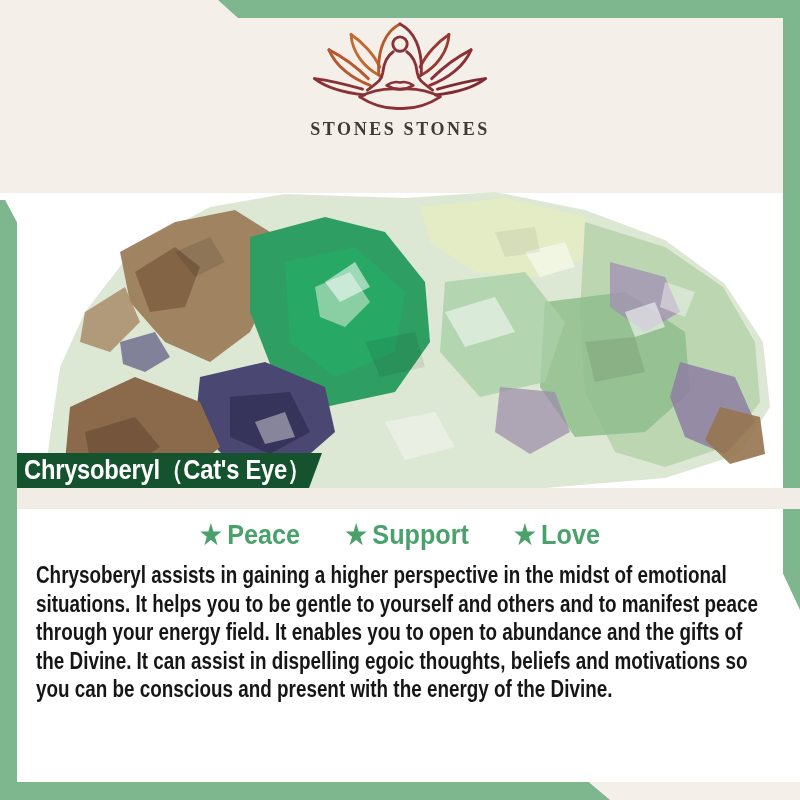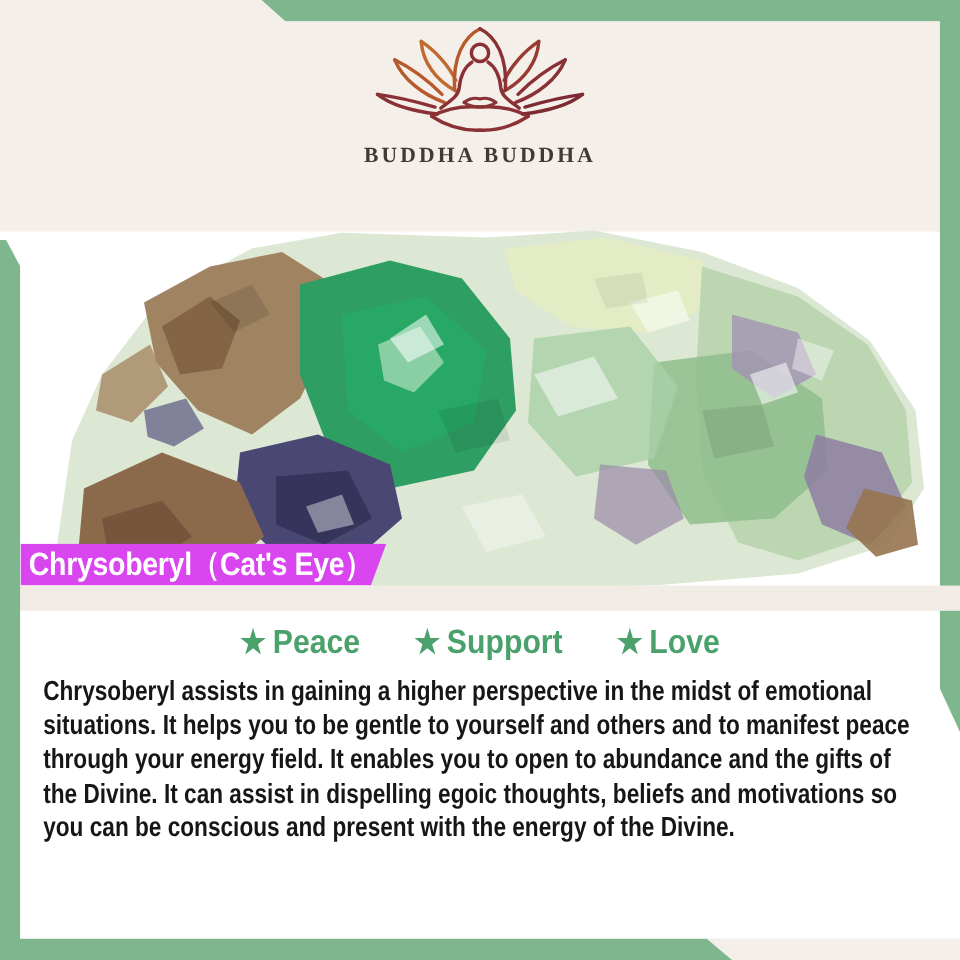--- a/index.html
+++ b/index.html
@@ -31,21 +31,21 @@
   
   .title-band{position:absolute;left:164px;top:148px;width:473px;height:45px;background:#fcf9f6;z-index:2;}
   .title-text{
     width:100%;text-align:center;font-size:39px;line-height:46px;font-weight:700;
     color:#4ba16b;transform:scaleX(0.82);letter-spacing:-0.5px;
   }
   
   .stone-photo{position:absolute;left:24px;top:192px;width:768px;height:300px;z-index:4;}
   
   .stone-banner{
-    position:absolute;left:17px;top:453px;width:305px;height:35px;background:#d946ef;z-index:7;
+    position:absolute;left:17px;top:453px;width:305px;height:35px;background:#14532d;z-index:7;
     clip-path:polygon(0 0,100% 0,calc(100% - 13px) 100%,0 100%);
   }
   .stone-banner-text{
     color:#ffffff;font-size:27px;line-height:35px;font-weight:700;padding-left:8px;
     transform:scaleX(0.88);transform-origin:0 50%;white-space:nowrap;letter-spacing:-0.3px;
   }
   
   .benefits{
     position:absolute;left:0;top:513px;width:800px;display:flex;justify-content:center;
     gap:50px;z-index:6;color:#4ba16b;font-weight:700;font-size:28px;line-height:44px;
@@ -89,21 +89,21 @@
       <path d="M73,55 C71,27 81,9 95,2" stroke="#b65a2e" stroke-width="3"></path>
       <path d="M95,2 C109,9 119,27 117,55" stroke="#8a3136" stroke-width="3"></path>
 
       <circle cx="95" cy="23" r="7.5" stroke="#8a3136" stroke-width="3"></circle>
       <path d="M88,31 C82,35 78,43 77,53 C76,61 70,64 61,71" stroke="#8a3136" stroke-width="3"></path>
       <path d="M102,31 C108,35 112,43 113,53 C114,61 120,64 129,71" stroke="#8a3136" stroke-width="3"></path>
       <path d="M81,66 Q95,74 109,66 Q102,61 95,63 Q88,61 81,66" stroke="#8a3136" stroke-width="2.6"></path>
       <path d="M53,78 Q72,68 95,70 Q118,68 137,78 Q117,91 95,90 Q73,91 53,78" stroke="#8a3136" stroke-width="3"></path>
     </svg>
   </div>
-  <div class="brand-name">BUDDHA BUDDHA</div>
+  <div class="brand-name">STONES STONES</div>
 
 
   <div class="stone-photo">
     <svg viewBox="0 0 766 300" width="768" height="300">
 
       <path d="M20,280 L35,175 L60,120 L110,55 L185,15 L260,2 L380,6 L470,0 L560,18 L640,48 L700,92 L738,150 L745,215 L715,262 L640,286 L520,296 L360,298 L200,294 L90,290 L40,288 Z" fill="#dde8d4"></path>
 
       <path d="M95,60 L150,30 L210,18 L245,40 L250,90 L225,140 L185,170 L140,150 L105,110 Z" fill="#9a7a57" opacity="0.92"></path>
       <path d="M110,80 L150,55 L175,75 L160,115 L125,120 Z" fill="#7c5c3e" opacity="0.8"></path>
       <path d="M60,120 L100,95 L115,130 L85,160 L55,150 Z" fill="#a98c68" opacity="0.85"></path>

